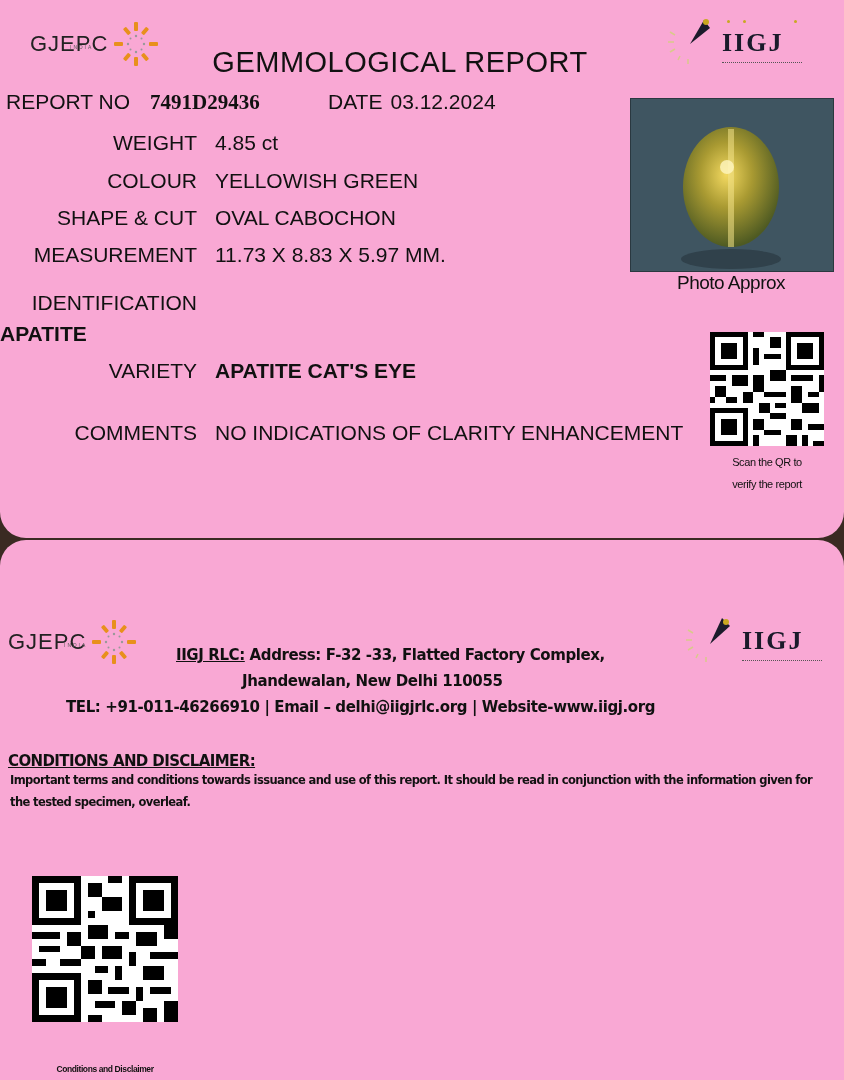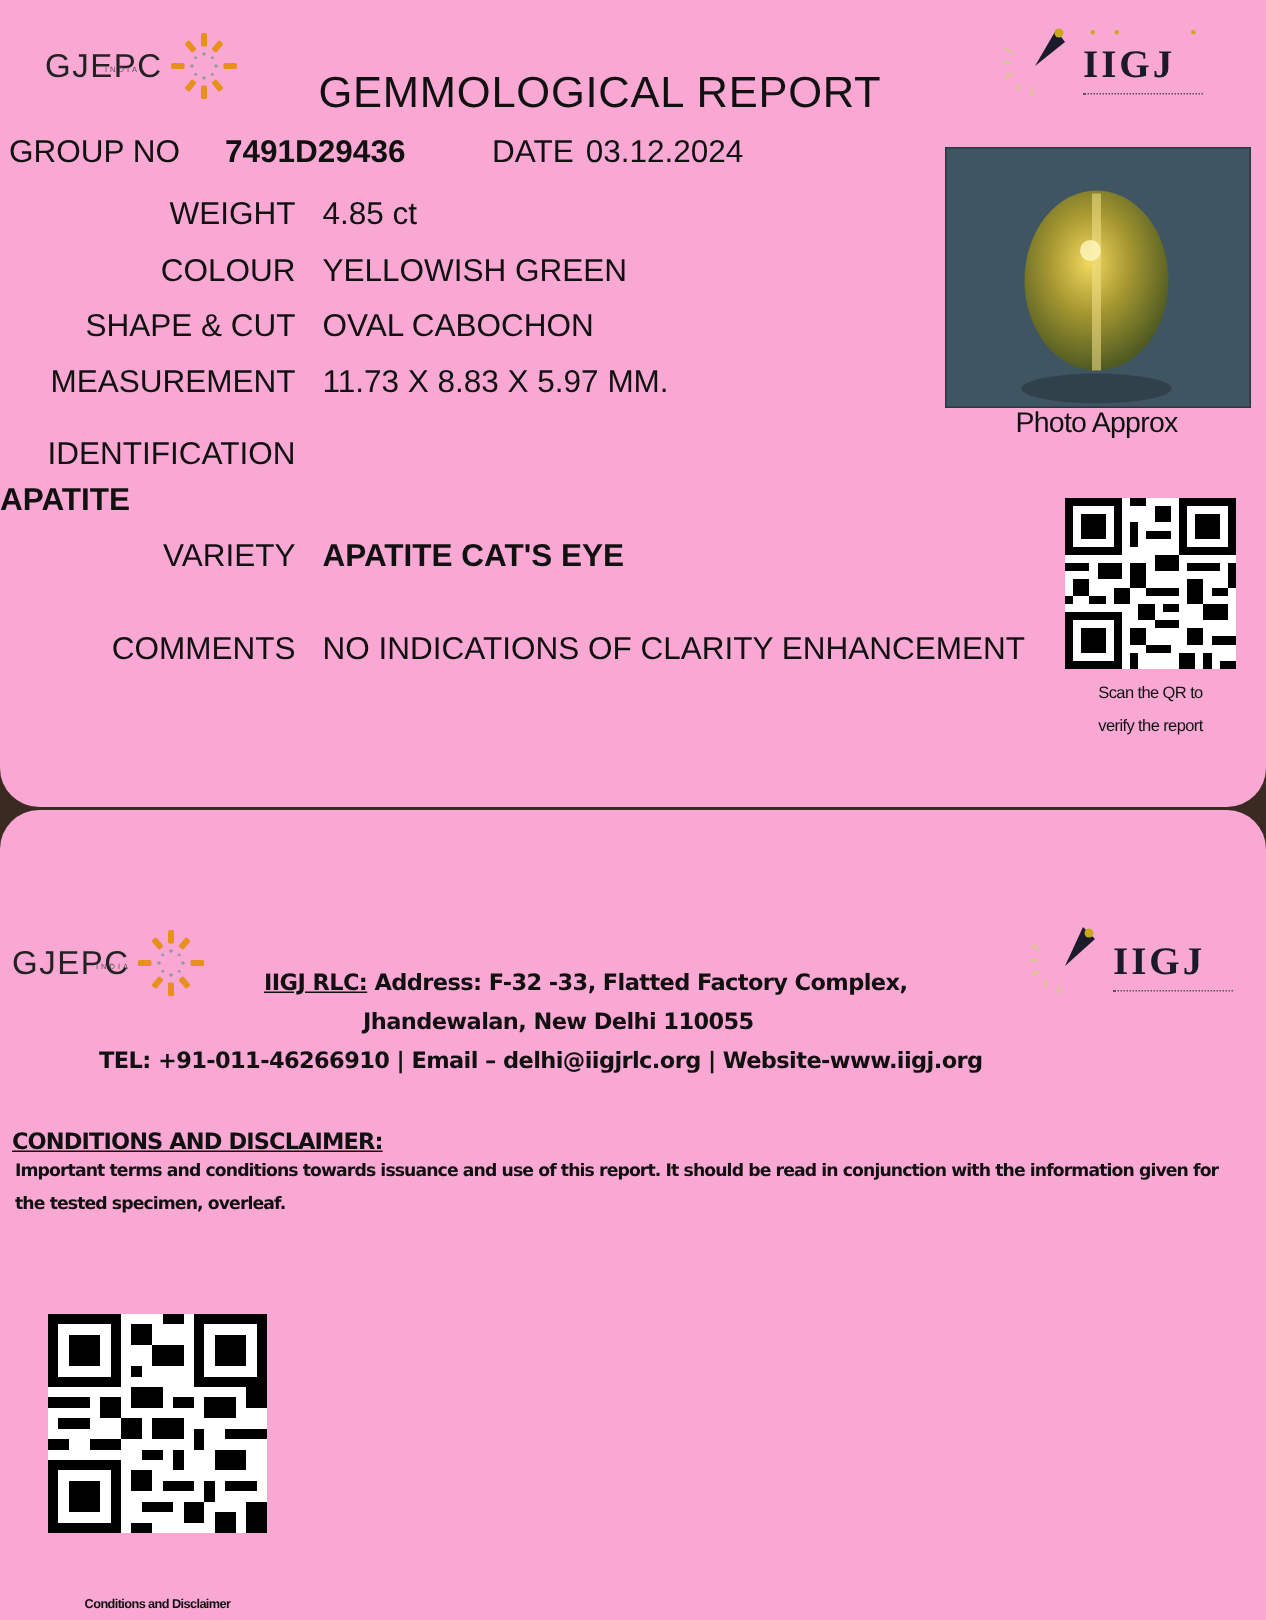--- a/index.html
+++ b/index.html
@@ -17,21 +17,21 @@
   
   .iigj { position:absolute; width:150px; height:70px; }
   .iigj .mark { position:absolute; left:62px; top:14px; font-family:"Liberation Serif", serif; font-size:26px; font-weight:bold; letter-spacing:2px; color:#1a1a2a; }
   .iigj .tag { position:absolute; left:62px; top:48px; width:80px; height:2px; border-top:1px dotted #555; }
 
   .title { position:absolute; left:0; width:800px; top:46px; text-align:center; font-size:29px; font-weight:normal; letter-spacing:0.5px; padding-left:0; }
   .title span { position:relative; left:0px; }
 
   .reportline { position:absolute; top:90px; left:6px; font-size:21px; display:flex; }
   .reportline .lbl { width:144px; }
-  .reportline .num { font-weight:bold; width:178px; }
+  .reportline .num { font-weight:bold; width:178px;font-family:Liberation Serif, serif; }
   .reportline .dlbl { margin-right:8px; }
 
   .row { position:absolute; font-size:21px; display:flex; align-items:baseline; }
   .row .k { width:215px; text-align:right; padding-right:18px; box-sizing:border-box; }
   .row .v { white-space:nowrap; }
   .row .v.b { font-weight:bold; }
 
   .photo { position:absolute; left:630px; top:98px; width:202px; height:172px; background:#3f5561; border:1px solid #2a3840; }
   .photo-caption { position:absolute; left:630px; top:272px; width:202px; text-align:center; font-size:19px; letter-spacing:-0.5px; }
 
@@ -93,21 +93,21 @@
     <span style="position:absolute;left:67px;top:6px;width:3px;height:3px;background:#c9a820;border-radius:50%"></span>
     <span style="position:absolute;left:83px;top:6px;width:3px;height:3px;background:#c9a820;border-radius:50%"></span>
     <span style="position:absolute;left:134px;top:6px;width:3px;height:3px;background:#c9a820;border-radius:50%"></span>
   </div>
 
   <div class="title" style="left:0; width:800px;">
     <span>GEMMOLOGICAL REPORT</span>
   </div>
 
   <div class="reportline">
-    <span class="lbl">GROUP NO</span>
+    <span class="lbl">REPORT NO</span>
     <span class="num">7491D29436</span>
     <span class="dlbl">DATE</span>
     <span>03.12.2024</span>
   </div>
 
   <div class="row" style="top:131px;">
     <span class="k">WEIGHT</span>
     <span class="v">4.85 ct</span>
   </div>
   <div class="row" style="top:169px;">

